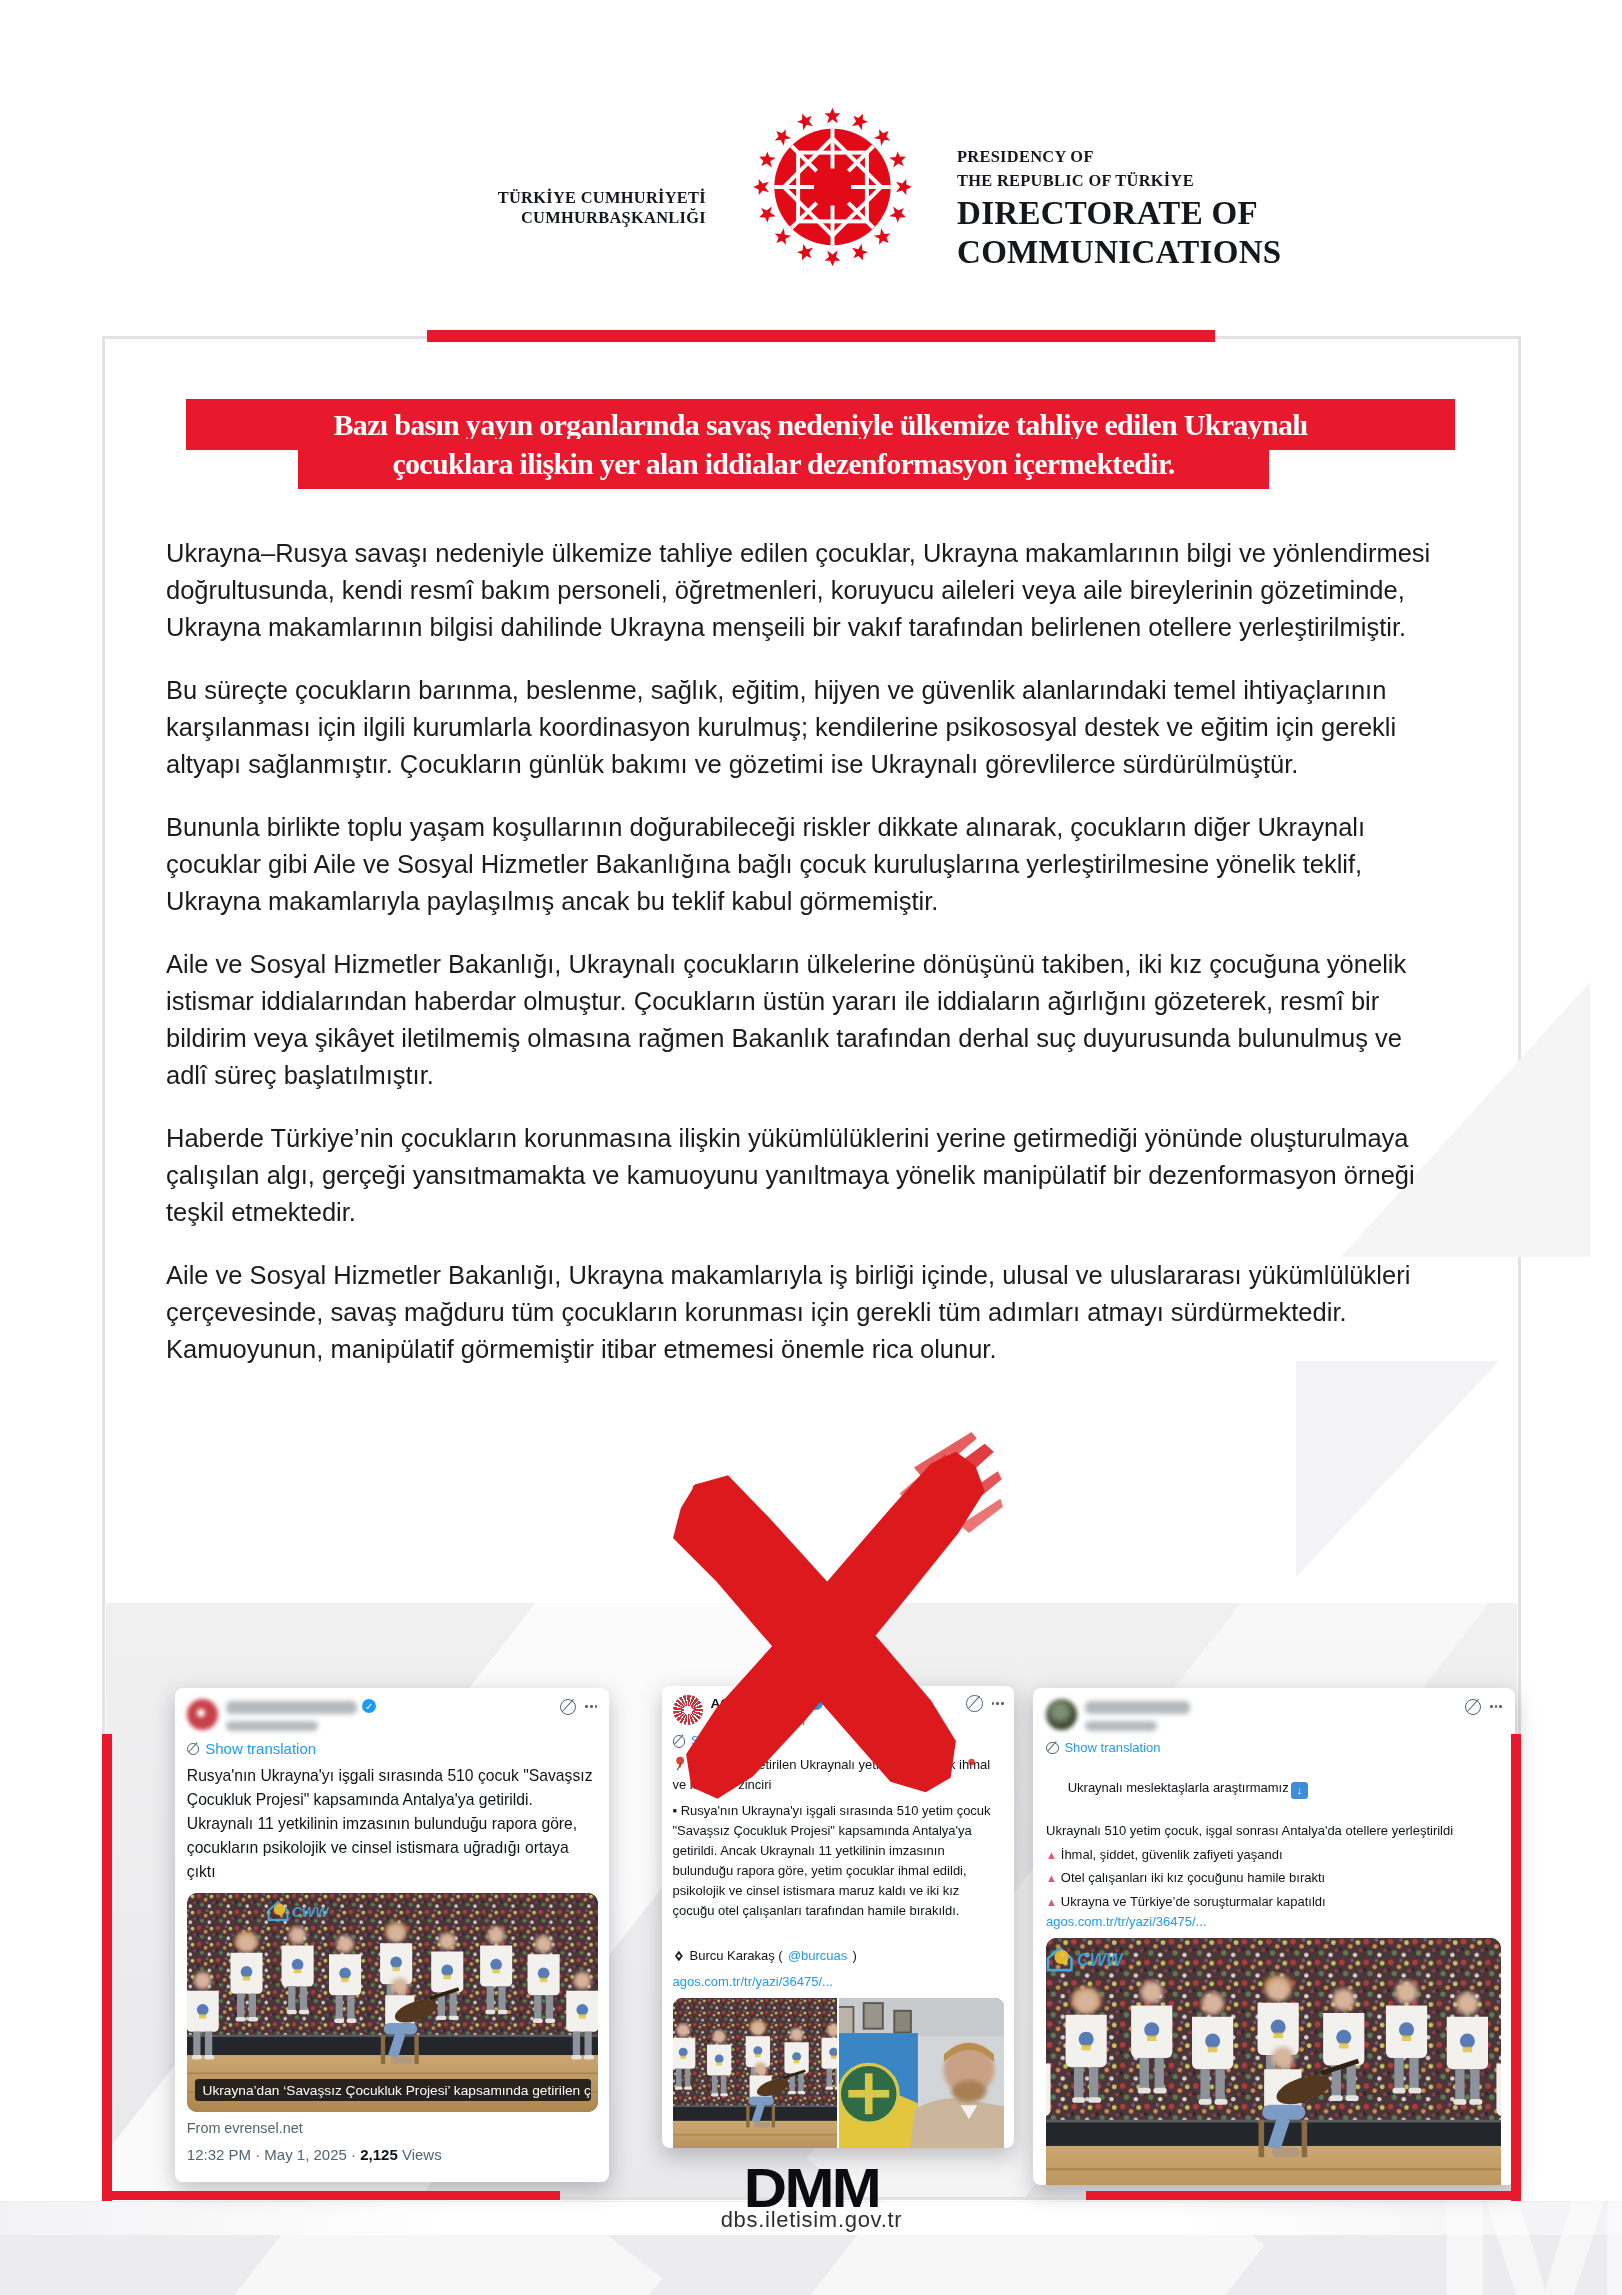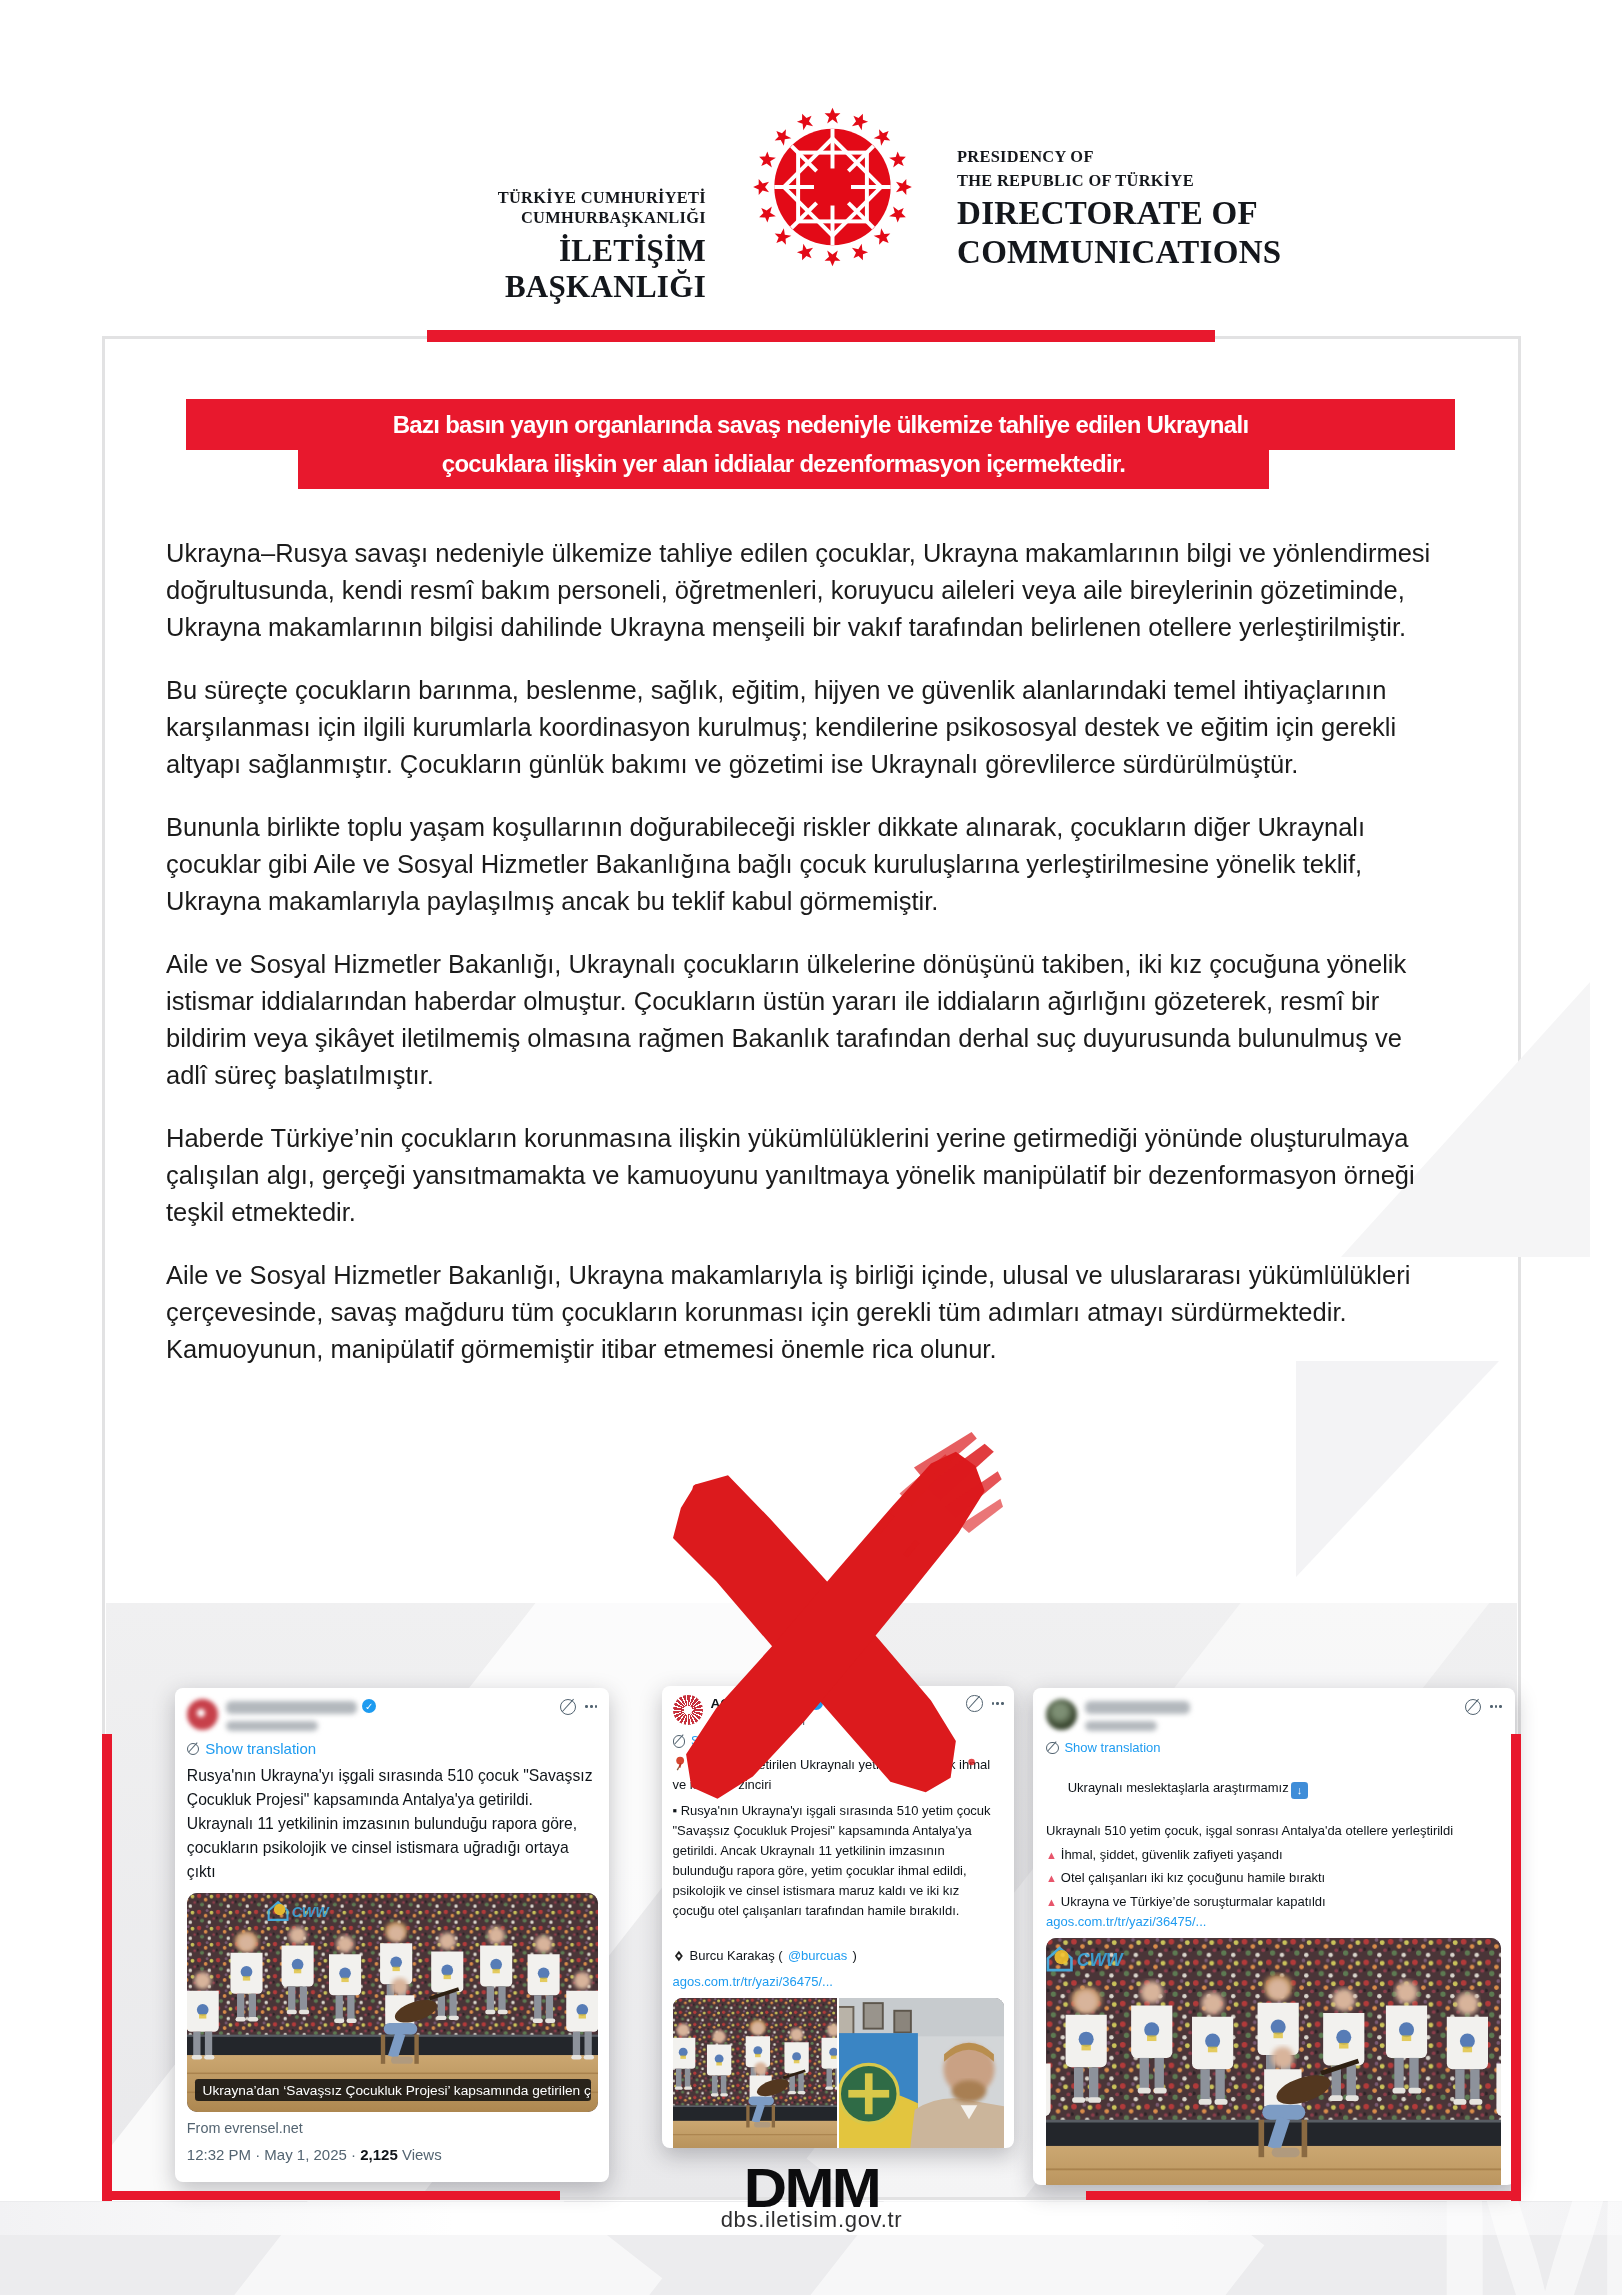--- a/index.html
+++ b/index.html
@@ -30,21 +30,21 @@
   .ws2{left:1296px;top:1361px;border-width:216px 203px 0 0;border-color:#f3f3f5 transparent transparent transparent;}
 
   
   .red-left{position:absolute;left:102px;top:1734px;width:9.8px;height:467px;background:#e8182d;z-index:5;}
   .red-right{position:absolute;left:1511px;top:1734px;width:9.8px;height:467px;background:#e8182d;z-index:5;}
   .red-bl{position:absolute;left:102px;top:2191px;width:458px;height:9.2px;background:#e8182d;z-index:5;}
   .red-br{position:absolute;left:1086px;top:2191px;width:434px;height:9.2px;background:#e8182d;z-index:5;}
 
   
   .banner-line{position:absolute;background:#e8182d;color:#fff;display:flex;align-items:center;justify-content:center;
-               font-weight:bold;font-size:24px;letter-spacing:-0.7px;z-index:2;}
+               font-weight:bold;font-size:30px;letter-spacing:-0.7px;z-index:2;font-family:Liberation Serif, serif;}
   .bl1{left:186px;top:399px;width:1269px;height:51px;}
   .bl2{left:298px;top:439px;width:971px;height:50px;}
 
   
   .paras{position:absolute;left:166px;top:535px;width:1275px;z-index:2;}
   .paras p{margin:0 0 26px 0;font-size:25.5px;line-height:37px;color:#1b1b1b;}
 
   
   .tweet{position:absolute;background:#fff;border-radius:7.9px;box-shadow:0 7.9px 22px rgba(40,40,50,.28);
          box-sizing:border-box;color:#0f1419;overflow:hidden;}
@@ -213,21 +213,20 @@
         <path d="M12,22 L30,6 L48,22 L48,40 L12,40 Z" fill="none" stroke="#45b3e8" stroke-width="4"></path>
         <circle cx="33" cy="20" r="11" fill="#f2c42d"></circle>
         <text x="56" y="34" font-family="Liberation Sans, sans-serif" font-size="27" font-style="italic" font-weight="bold" fill="#3aa7dd">CWW</text>
       </g>
     </defs>
   </svg>
 
   <header>
     <div class="gov-left">
       <div class="l1">TÜRKİYE CUMHURİYETİ CUMHURBAŞKANLIĞI</div>
-      <div class="l2">İLETİŞİM BAŞKANLIĞI</div>
     </div>
 
     <svg class="gov-logo" viewBox="-62 -62 124 124">
       <g fill="#e30a17">
         <g id="ring-stars">
           <path id="ministar" d="M0,-6 L1.8,-1.8 6,-1.8 2.6,1.2 4,6 0,3 -4,6 -2.6,1.2 -6,-1.8 -1.8,-1.8 Z"></path>
         </g>
         <use href="#ministar" transform="rotate(0) translate(0,-54)"></use>
         <use href="#ministar" transform="rotate(22.5) translate(0,-54)"></use>
         <use href="#ministar" transform="rotate(45) translate(0,-54)"></use>

